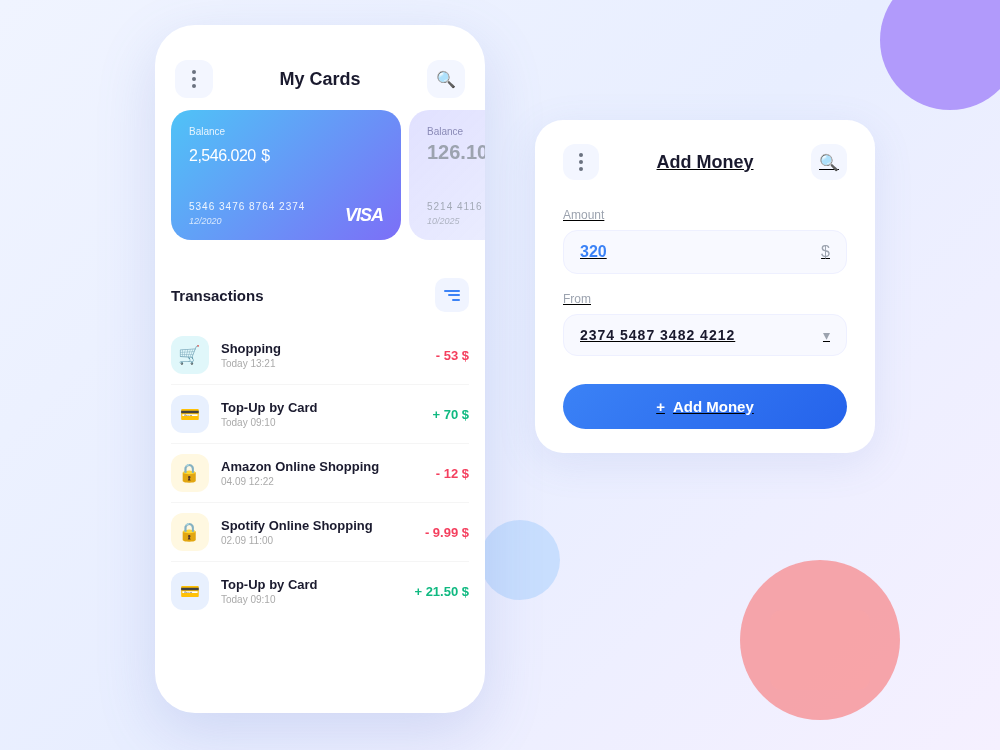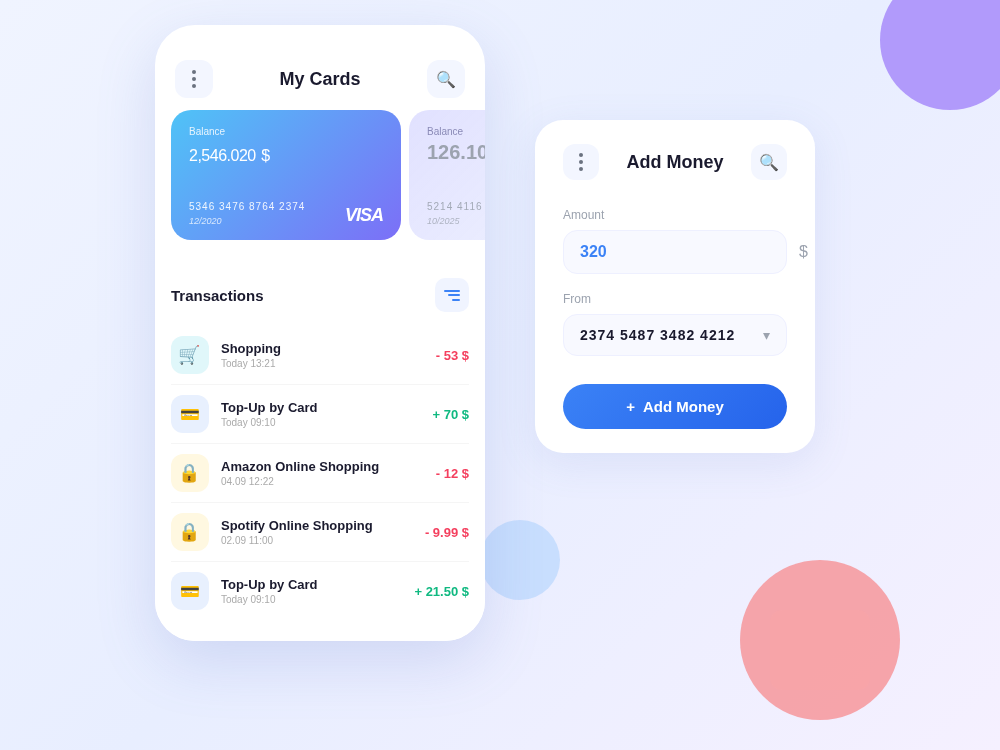--- a/index.html
+++ b/index.html
@@ -53,21 +53,21 @@
       border-radius: 12px;
       opacity: 0.35;
     }
 
     
     .phone-frame {
       position: absolute;
       left: 155px;
       top: 25px;
       width: 330px;
-      height: 616px;
+      height: 688px;
       background: white;
       border-radius: 40px;
       box-shadow: 0 20px 60px rgba(100, 120, 200, 0.2);
       overflow: hidden;
     }
 
     
     .phone-notch {
       position: absolute;
       top: 0;
@@ -251,25 +251,26 @@
       font-weight: 700;
     }
     .amount-negative { color: #f43f5e; }
     .amount-positive { color: #10b981; }
 
     
     .add-money-panel {
       position: absolute;
       left: 535px;
       top: 120px;
-      width: 280px;
+      width: 340px;
       background: white;
       border-radius: 28px;
       padding: 24px 28px;
       box-shadow: 0 10px 40px rgba(100, 120, 200, 0.12);
+      text-decoration: underline;
     }
 
     .add-money-header {
       display: flex;
       align-items: center;
       justify-content: space-between;
       margin-bottom: 28px;
     }
     .add-money-title {
       font-size: 18px;

